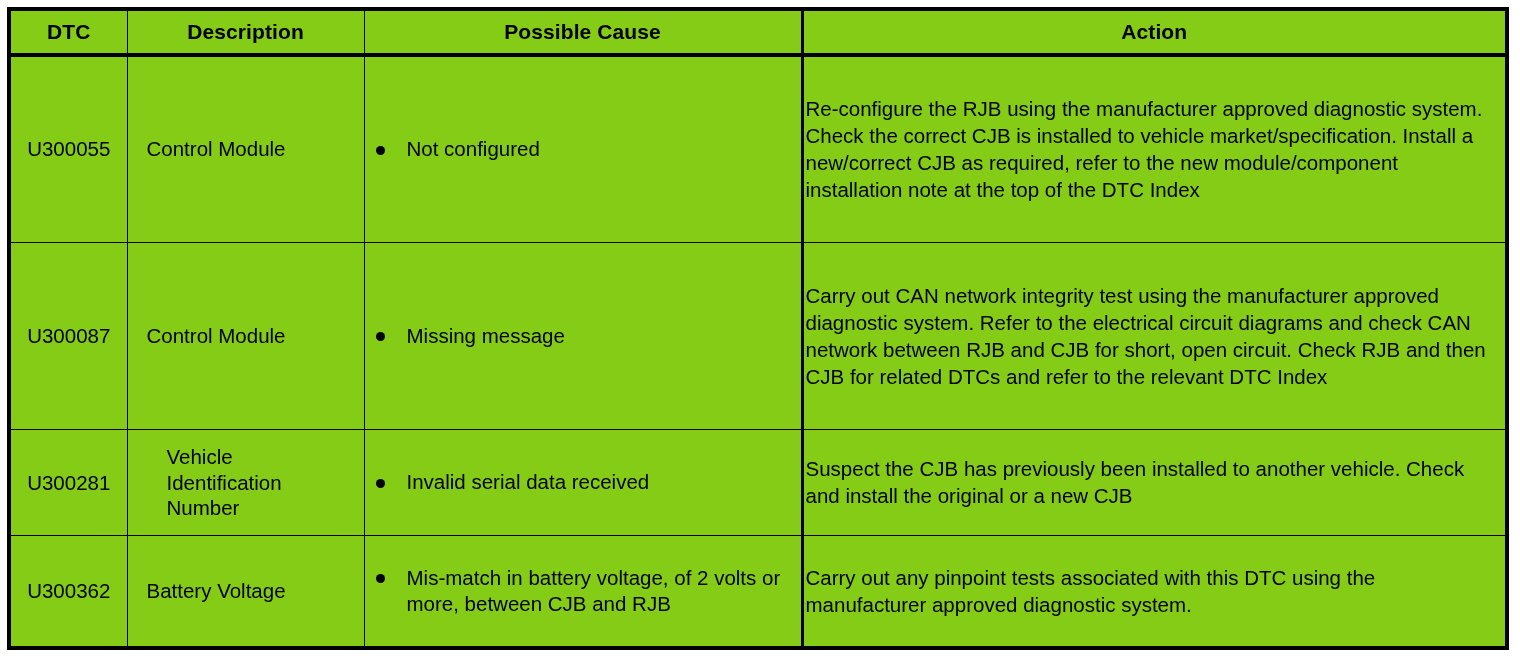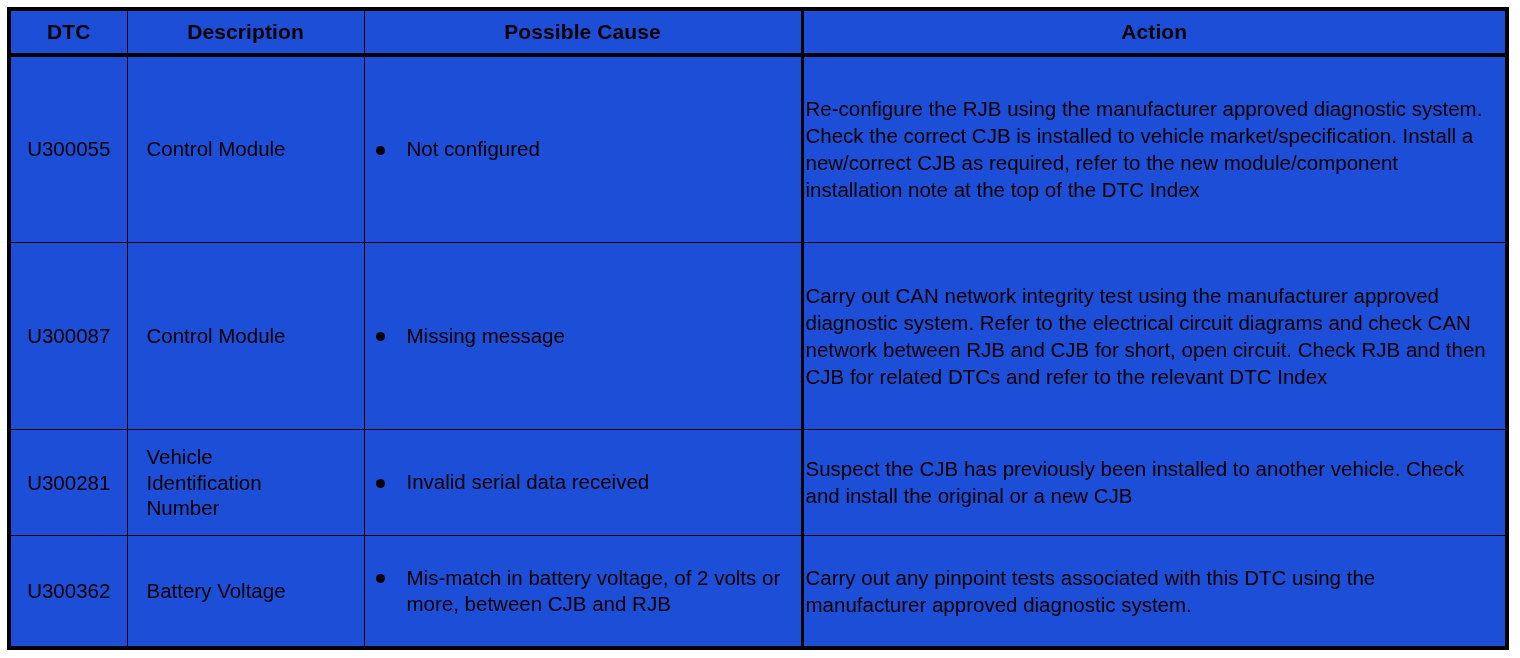--- a/index.html
+++ b/index.html
@@ -23,21 +23,21 @@
     height: 643px;
     box-sizing: border-box;
   }
 
   table.dtc-table {
     border-collapse: collapse;
     table-layout: fixed;
     width: 1498px;
     height: 643px;
     border: 4px solid #000;
-    background: #1d4ed8;
+    background: #84cc16;
   }
 
   table.dtc-table col.c-dtc   { width: 118px; }
   table.dtc-table col.c-desc  { width: 237px; }
   table.dtc-table col.c-cause { width: 438px; }
   table.dtc-table col.c-act   { width: 705px; }
 
   thead th {
     border-bottom: 4px solid #000;
     border-right: 1px solid #000;
@@ -101,21 +101,21 @@
     position: absolute;
     left: 4px;
     top: 0.46em;
     width: 9px;
     height: 9px;
     background: #000;
     border-radius: 50%;
     display: block;
   }
 
-  .desc-line { display: block; }
+  .desc-line { display: block; margin-left: 20px; }
 </style>
 </head>
 <body>
 
 <div id="dtc-table-wrap">
   <table class="dtc-table">
     <colgroup>
       <col class="c-dtc">
         <col class="c-desc">
         <col class="c-cause">

